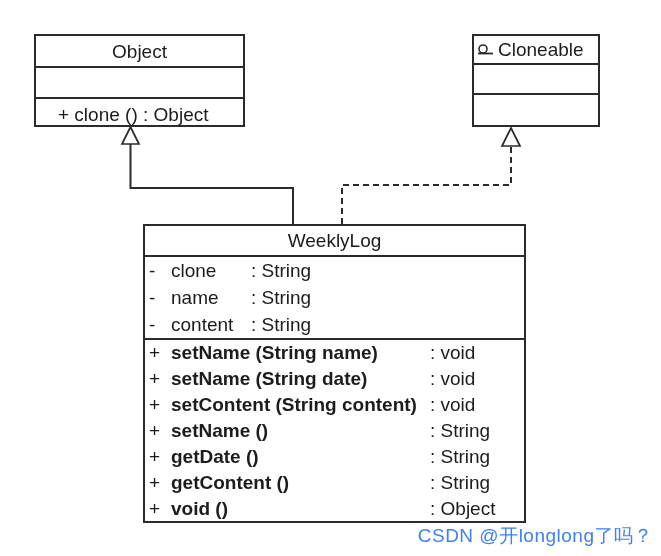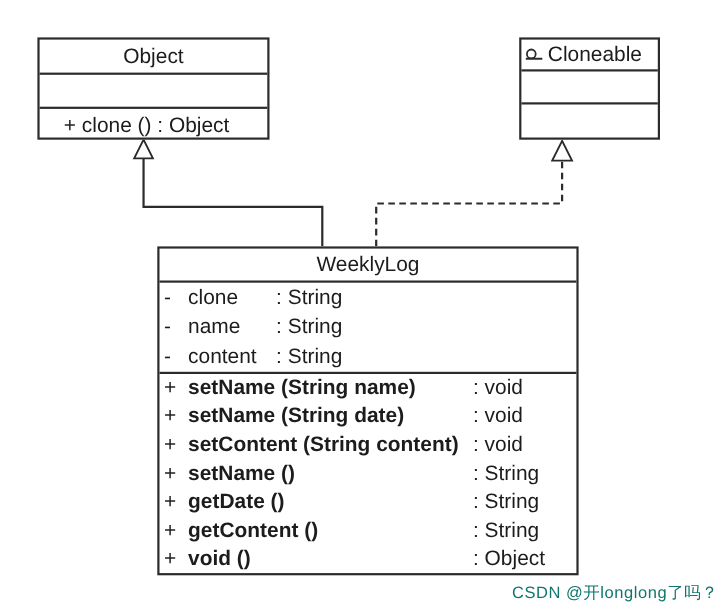--- a/index.html
+++ b/index.html
@@ -85,22 +85,22 @@
     left: 0; top: 0;
     width: 661px;
     height: 556px;
     z-index: 1;
     pointer-events: none;
   }
   #watermark {
     position: absolute;
     right: 8px;
     bottom: 7px;
-    font-size: 15px;
-    color: #0f766e;
+    font-size: 19px;
+    color: #3b82f6;
     letter-spacing: 0.5px;
     white-space: nowrap;
   }
   .iface-icon {
     margin-right: 3px;
     flex: 0 0 auto;
   }
 </style>
 </head>
 <body>

